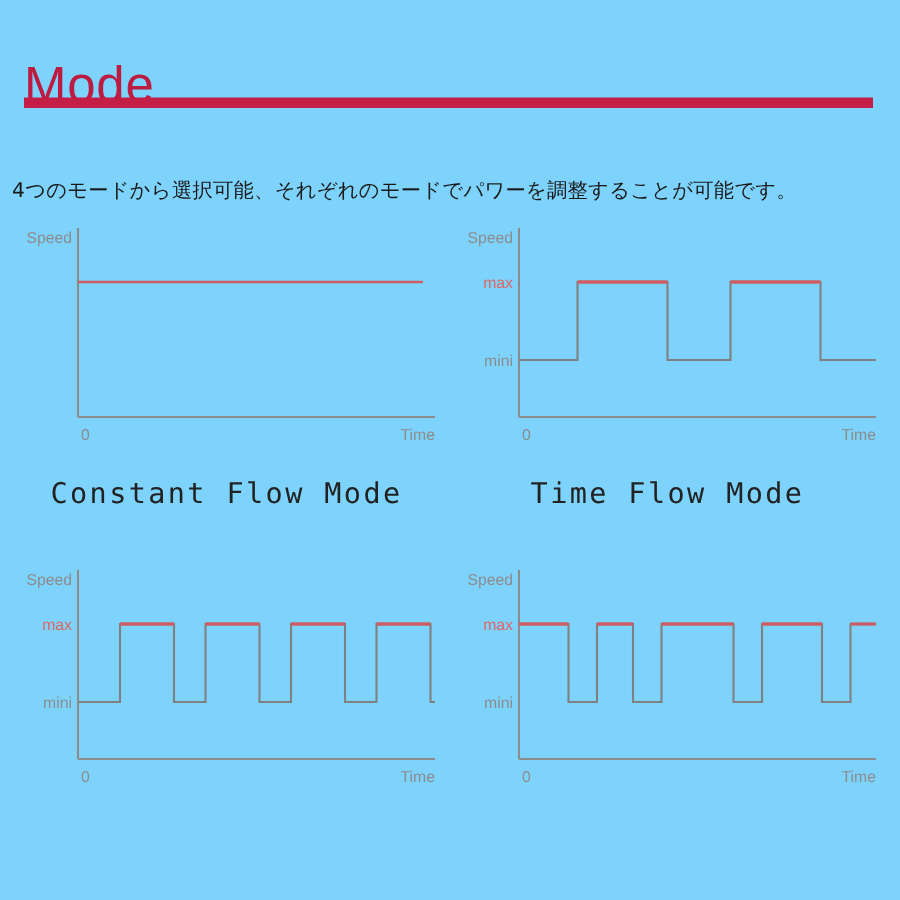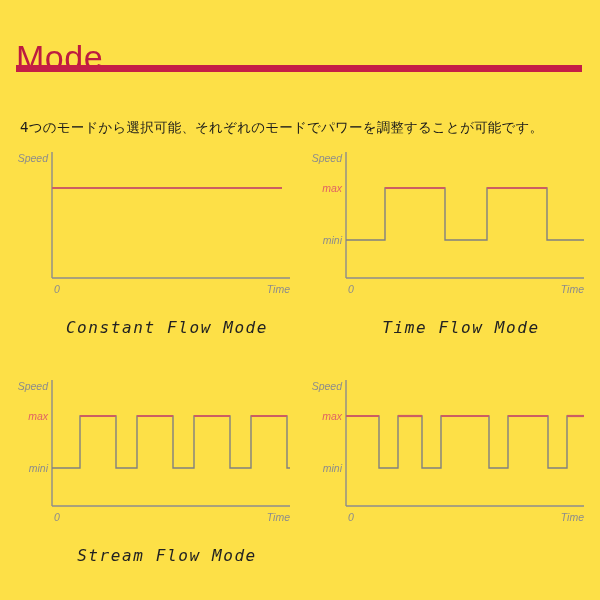--- a/index.html
+++ b/index.html
@@ -13,21 +13,21 @@
     overflow: hidden;
     font-family: "Liberation Sans", sans-serif;
     color: #222222;
     -webkit-font-smoothing: antialiased;
   }
 
   #page {
     position: relative;
     width: 600px;
     height: 600px;
-    background: #fde047;
+    background: #7dd3fc;
   }
 
   
   .page-title {
     position: absolute;
     left: 16px;
     top: 12px;
     font-size: 34px;
     font-weight: 400;
     letter-spacing: 0.5px;
@@ -38,21 +38,21 @@
   .title-rule {
     position: absolute;
     left: 16px;
     top: 65px;
     width: 566px;
     height: 7px;
     background: #c41e46;
   }
   .subtitle {
     position: absolute;
-    left: 20px;
+    left: 8px;
     top: 103px;
     width: 580px;
     font-size: 13.5px;
     line-height: 20px;
     color: #1a1a1a;
     letter-spacing: 0.2px;
     white-space: nowrap;
     font-family: "DejaVu Sans", sans-serif;
   }
 
@@ -61,43 +61,42 @@
     position: absolute;
     left: 0;
     top: 140px;
     width: 600px;
     height: 450px;
   }
   .chart-cell {
     position: absolute;
     width: 290px;
     height: 225px;
-    font-style: italic;
   }
   .cell-0 { left: 6px;   top: 0px;   }
   .cell-1 { left: 300px; top: 0px;   }
   .cell-2 { left: 6px;   top: 228px; }
   .cell-3 { left: 300px; top: 228px; }
 
   .chart-svg {
     position: absolute;
     left: 0;
     top: 0;
     width: 290px;
     height: 180px;
     display: block;
   }
 
   .chart-caption {
     position: absolute;
-    left: 16px;
+    left: 0;
     top: 178px;
     width: 290px;
     text-align: center;
-    font-size: 16px;
+    font-size: 19px;
     letter-spacing: 1.6px;
     color: #222222;
     font-family: "DejaVu Sans Mono", monospace;
     white-space: nowrap;
   }
 
   
   text.ax-label {
     font-family: "Liberation Sans", sans-serif;
     font-size: 10.5px;
@@ -166,21 +165,20 @@
 
         <polyline fill="none" stroke="#808080" stroke-width="1.4" points="46,100 74,100 74,48 110,48 110,100 131,100 131,48 167,48 167,100 188,100 188,48 224,48 224,100 245,100 245,48 281,48 281,100 284,100"></polyline>
         <line x1="74" y1="48" x2="110" y2="48" stroke="#cc5e62" stroke-width="2.2"></line>
         <line x1="131" y1="48" x2="167" y2="48" stroke="#cc5e62" stroke-width="2.2"></line>
         <line x1="188" y1="48" x2="224" y2="48" stroke="#cc5e62" stroke-width="2.2"></line>
         <line x1="245" y1="48" x2="281" y2="48" stroke="#cc5e62" stroke-width="2.2"></line>
 
         <text class="ax-label" x="48" y="153" text-anchor="start">0</text>
         <text class="ax-label" x="284" y="153" text-anchor="end">Time</text>
       </svg>
-      <div class="chart-caption">Stream Flow Mode</div>
     </div>
 
     <div class="chart-cell cell-3">
       <svg class="chart-svg" viewBox="0 0 290 180">
         <text class="ax-label" x="42" y="22" text-anchor="end">Speed</text>
         <text class="ax-label-max" x="42" y="52" text-anchor="end">max</text>
         <text class="ax-label" x="42" y="104" text-anchor="end">mini</text>
 
         <line x1="46" y1="12" x2="46" y2="138" stroke="#8c8c8c" stroke-width="1.4"></line>
         <line x1="46" y1="138" x2="284" y2="138" stroke="#8c8c8c" stroke-width="1.4"></line>

